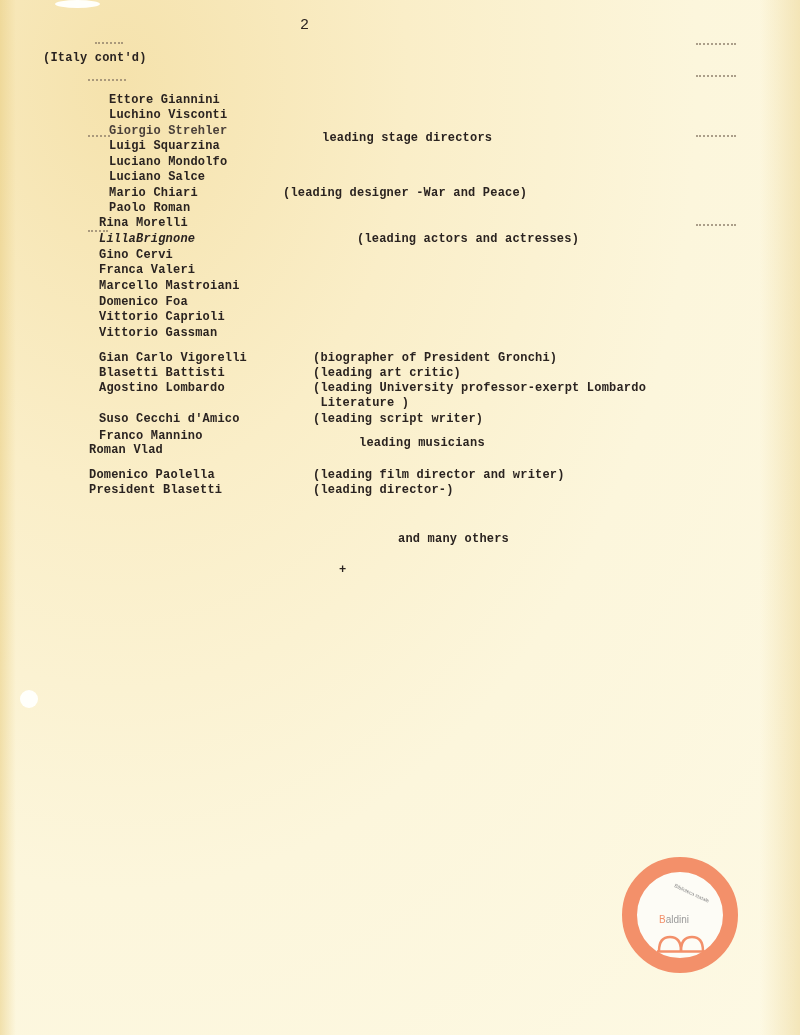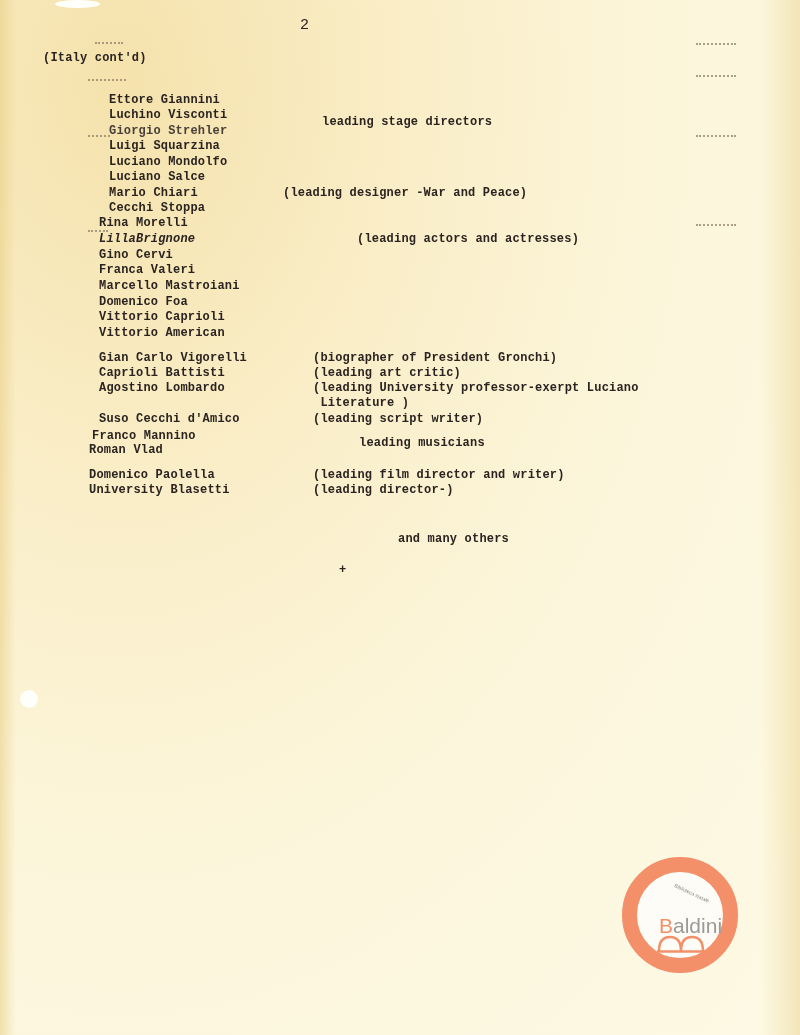--- a/index.html
+++ b/index.html
@@ -21,21 +21,21 @@
     .light { color:#4a403a; }
     .page-num { left:300px; top:18px; font-size:15px; font-weight:normal; }
     .heading { left:43px; top:51px; }
     .dash { position:absolute; height:2px; border-top:2px dotted #8a7a66; opacity:0.7; }
     .logo {
       position:absolute; left:622px; top:857px; width:116px; height:116px;
       border-radius:50%; border:15px solid #f3906a; box-sizing:border-box;
       background:#fdfcf6;
     }
     .logo-small { position:absolute; font-family:"Liberation Sans", sans-serif; font-size:5px; color:#8a8a8a; transform:rotate(25deg); }
-    .logo-word { position:absolute; left:22px; top:42px; font-family:"Liberation Sans", sans-serif; font-size:21px; color:#9a9a9a; }
+    .logo-word { position:absolute; left:22px; top:42px; font-family:"Liberation Sans", sans-serif; font-size:10px; color:#9a9a9a; }
     .logo-word .b { color:#f3906a; }
     .logo-book { position:absolute; left:20px; top:61px; }
     .spot { position:absolute; border-radius:50%; background:#fffffb; }
   </style>
 </head>
 <body>
 
 <div class="edge-left"></div>
 <div class="edge-right"></div>
 <div class="spot" style="left:20px;top:690px;width:18px;height:18px;"></div>
@@ -54,57 +54,57 @@
 <div class="dash" style="left:88px;top:230px;width:20px;"></div>
 
 <div>
   <div class="t" style="left:109px;top:93px;">Ettore Giannini</div>
   <div class="t" style="left:109px;top:108px;">Luchino Visconti</div>
   <div class="t light" style="left:109px;top:124px;">Giorgio Strehler</div>
   <div class="t" style="left:109px;top:139px;">Luigi Squarzina</div>
   <div class="t" style="left:109px;top:155px;">Luciano Mondolfo</div>
   <div class="t" style="left:109px;top:170px;">Luciano Salce</div>
 </div>
-<div class="t" style="left:322px;top:115px;font-family:Liberation Mono, monospace;">leading stage directors</div>
+<div class="t" style="left:322px;top:131px;font-family:Liberation Mono, monospace;">leading stage directors</div>
 
 <div class="t" style="left:109px;top:186px;text-align:right;">Mario Chiari</div>
 <div class="t" style="left:283px;top:186px;">(leading designer -War and Peace)</div>
 
 <div>
-  <div class="t" style="left:109px;top:201px;">Cecchi Stoppa</div>
+  <div class="t" style="left:109px;top:201px;">Paolo Roman</div>
   <div class="t" style="left:99px;top:216px;">Rina Morelli</div>
   <div class="t" style="left:99px;top:232px;font-style:italic;">LillaBrignone</div>
   <div class="t" style="left:99px;top:248px;">Gino Cervi</div>
   <div class="t" style="left:99px;top:263px;">Franca Valeri</div>
   <div class="t" style="left:99px;top:279px;">Marcello Mastroiani</div>
   <div class="t" style="left:99px;top:295px;">Domenico Foa</div>
   <div class="t" style="left:99px;top:310px;">Vittorio Caprioli</div>
-  <div class="t" style="left:99px;top:326px;">Vittorio American</div>
+  <div class="t" style="left:99px;top:326px;">Vittorio Gassman</div>
 </div>
 <div class="t" style="left:357px;top:232px;">(leading actors and actresses)</div>
 
 <div>
   <div class="t" style="left:99px;top:351px;">Gian Carlo Vigorelli</div>
   <div class="t" style="left:313px;top:351px;">(biographer of President Gronchi)</div>
-  <div class="t" style="left:99px;top:366px;">Caprioli Battisti</div>
+  <div class="t" style="left:99px;top:366px;">Blasetti Battisti</div>
   <div class="t" style="left:313px;top:366px;">(leading art critic)</div>
   <div class="t" style="left:99px;top:381px;">Agostino Lombardo</div>
-  <div class="t" style="left:313px;top:381px;">(leading University professor-exerpt Luciano</div>
+  <div class="t" style="left:313px;top:381px;">(leading University professor-exerpt Lombardo</div>
   <div class="t" style="left:313px;top:396px;"> Literature )</div>
   <div class="t" style="left:99px;top:412px;text-align:right;">Suso Cecchi d'Amico</div>
   <div class="t" style="left:313px;top:412px;">(leading script writer)</div>
 </div>
 
-<div class="t" style="left:92px;top:429px;">Franco Mannino</div>
+<div class="t" style="left:99px;top:429px;">Franco Mannino</div>
 <div class="t" style="left:89px;top:443px;">Roman Vlad</div>
 <div class="t" style="left:359px;top:436px;">leading musicians</div>
 
 <div class="t" style="left:89px;top:468px;">Domenico Paolella</div>
 <div class="t" style="left:313px;top:468px;">(leading film director and writer)</div>
-<div class="t" style="left:89px;top:483px;">University Blasetti</div>
+<div class="t" style="left:89px;top:483px;">President Blasetti</div>
 <div class="t" style="left:313px;top:483px;">(leading director-)</div>
 
 <div class="t" style="left:398px;top:532px;">and many others</div>
 <div class="t" style="left:339px;top:563px;font-size:12px;">+</div>
 
 <div class="logo">
   <div class="logo-small" style="left:36px;top:18px;">Biblioteca statale</div>
   <div class="logo-word"><span class="b">B</span><span>aldini</span></div>
   <svg class="logo-book" width="48" height="20" viewBox="0 0 48 20">
     <path d="M2 18 Q2 4 13 4 Q24 4 24 18" fill="none" stroke="#f3906a" stroke-width="2.5"></path>

